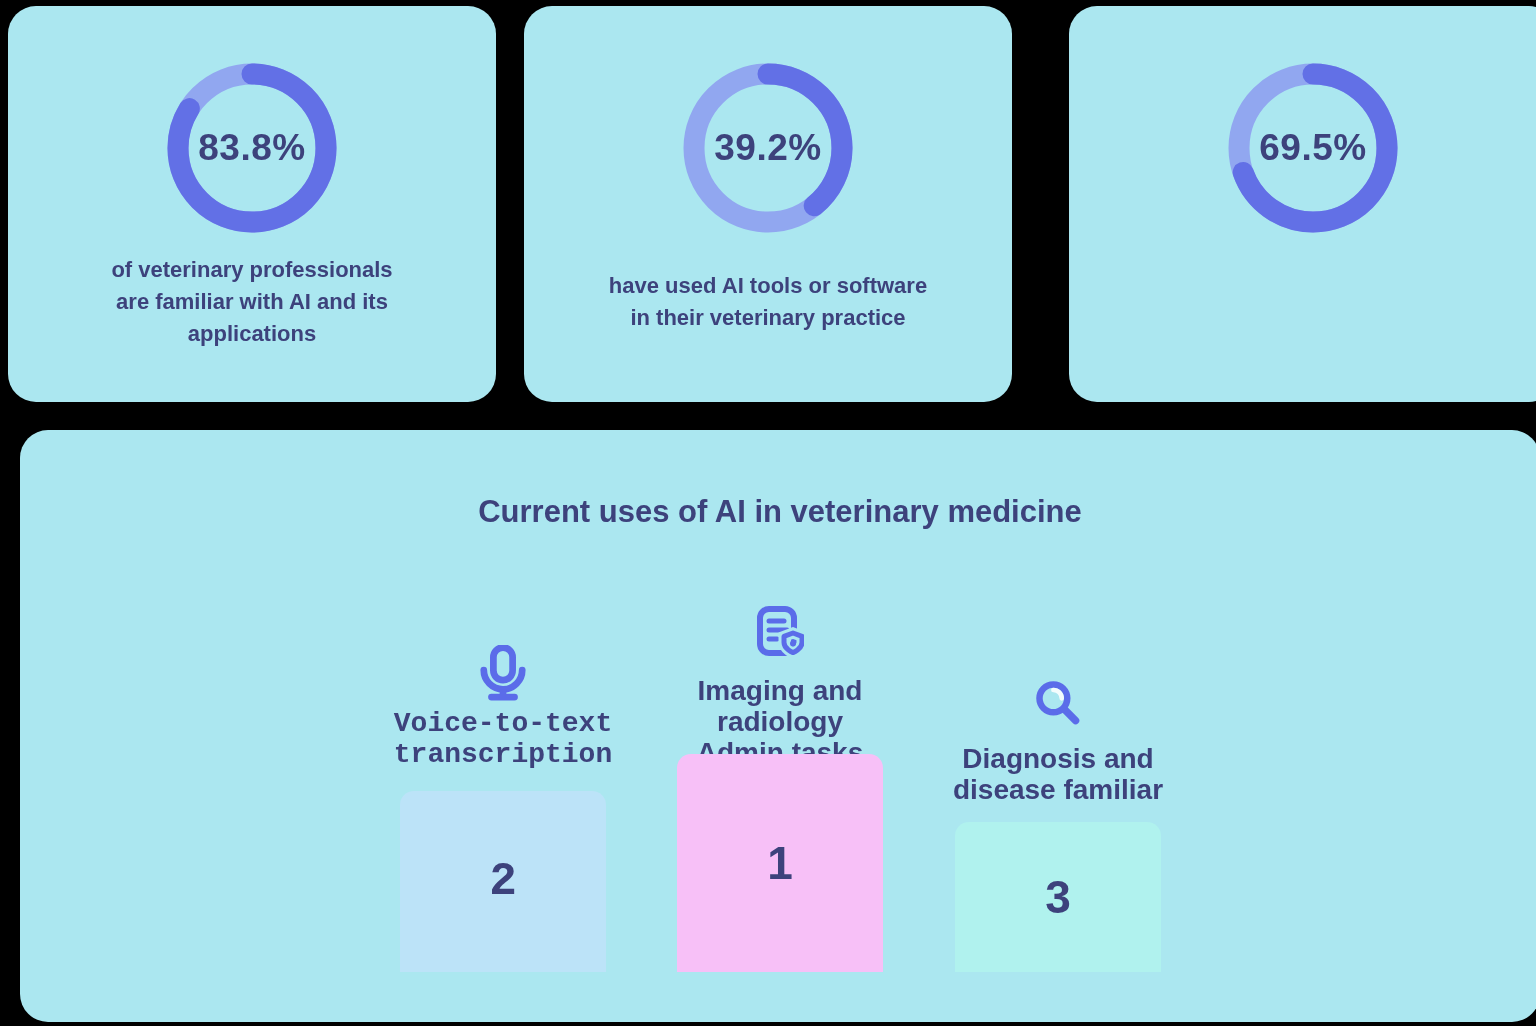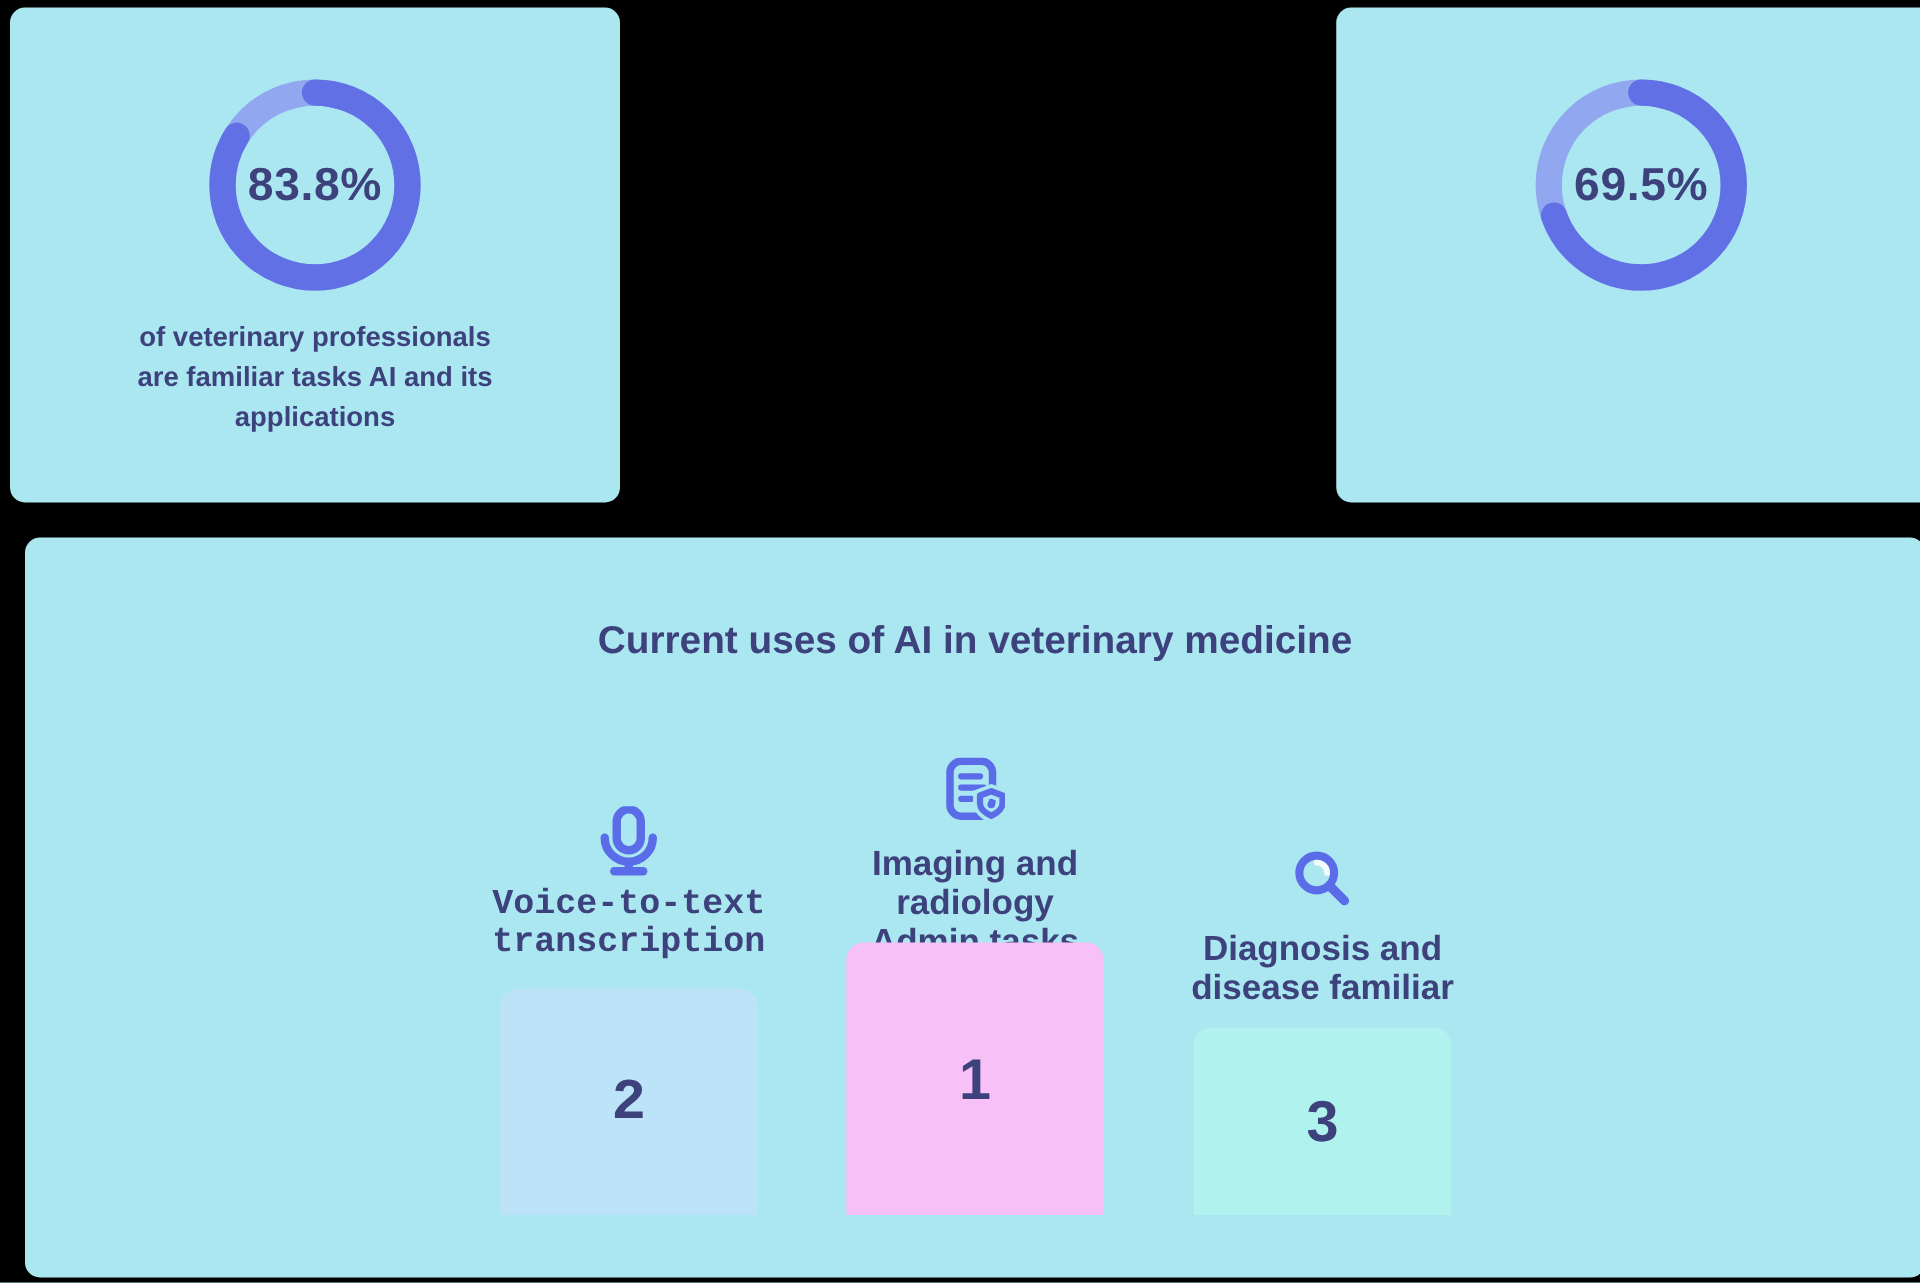--- a/index.html
+++ b/index.html
@@ -4,21 +4,21 @@
 <style>
   :root{
     --page-bg:#000000; --card-bg:#abe7f0; --navy:#3d427c;
     --arc-dark:#6270e6; --arc-light:#91a7f0; --icon-blue:#5b6ce9;
     --box-blue:#bce3f8; --box-pink:#f7c0f7; --box-mint:#b0f2ee;
   }
   *{margin:0;padding:0;box-sizing:border-box;}
   html,body{width:1536px;height:1026px;overflow:hidden;}
   body{background:var(--page-bg);font-family:"Liberation Sans",sans-serif;color:var(--navy);}
   .page{position:relative;width:1536px;height:1026px;}
-  .card{position:absolute;background:var(--card-bg);border-radius:12px;}
+  .card{position:absolute;background:var(--card-bg);border-radius:28px;}
   .stat-card{top:6px;width:488px;height:396px;}
   .stat-card.c1{left:8px;}
   .stat-card.c2{left:524px;}
   .stat-card.c3{left:1040px;margin-left:29px;}
   .donut{position:absolute;left:50%;top:55px;transform:translateX(-50%);}
   .donut .track{fill:none;stroke:var(--arc-light);stroke-width:21px;}
   .donut .arc{fill:none;stroke:var(--arc-dark);stroke-width:21px;stroke-linecap:round;
               transform:rotate(-90deg);transform-origin:50% 50%;}
   .pct{position:absolute;left:0;top:55px;width:100%;height:174px;display:flex;
        align-items:center;justify-content:center;font-size:37px;font-weight:700;letter-spacing:.5px;}
@@ -48,24 +48,33 @@
 
 <div class="page">
 
   <section class="card stat-card c1">
     <svg class="donut" width="174" height="174" viewBox="0 0 174 174">
       <circle class="track" cx="87" cy="87" r="74"></circle>
       <circle class="arc" cx="87" cy="87" r="74" stroke-dasharray="389.63288726882047 464.9557127312894"></circle>
     </svg>
     <div class="pct">83.8%</div>
     <div class="caption">of veterinary professionals
-are familiar tasks AI and its
+are familiar with AI and its
 applications</div>
   </section>
 
+  <section class="card stat-card c2">
+    <svg class="donut" width="174" height="174" viewBox="0 0 174 174">
+      <circle class="track" cx="87" cy="87" r="74"></circle>
+      <circle class="arc" cx="87" cy="87" r="74" stroke-dasharray="182.26263939066547 464.9557127312894"></circle>
+    </svg>
+    <div class="pct">39.2%</div>
+    <div class="caption">have used AI tools or software
+in their veterinary practice</div>
+  </section>
 
   <section class="card stat-card c3">
     <svg class="donut" width="174" height="174" viewBox="0 0 174 174">
       <circle class="track" cx="87" cy="87" r="74"></circle>
       <circle class="arc" cx="87" cy="87" r="74" stroke-dasharray="323.1442203482461 464.9557127312894"></circle>
     </svg>
     <div class="pct">69.5%</div>
   </section>
 
   <section class="card usage-card">

